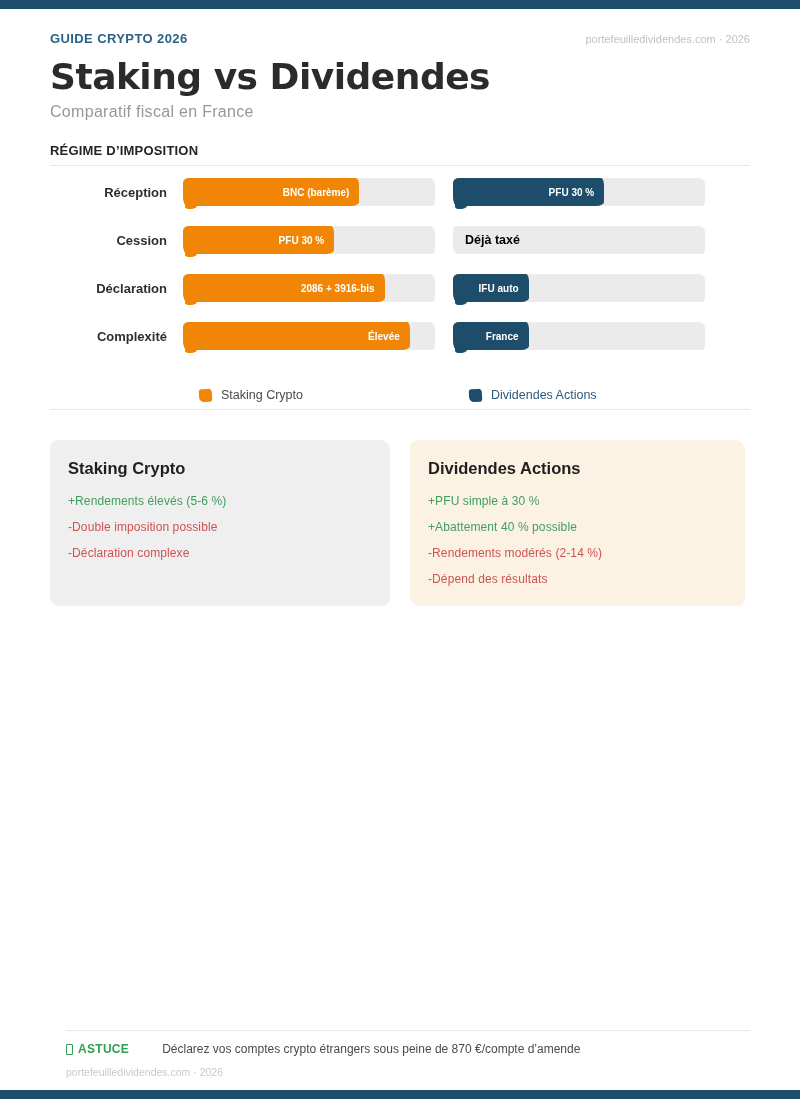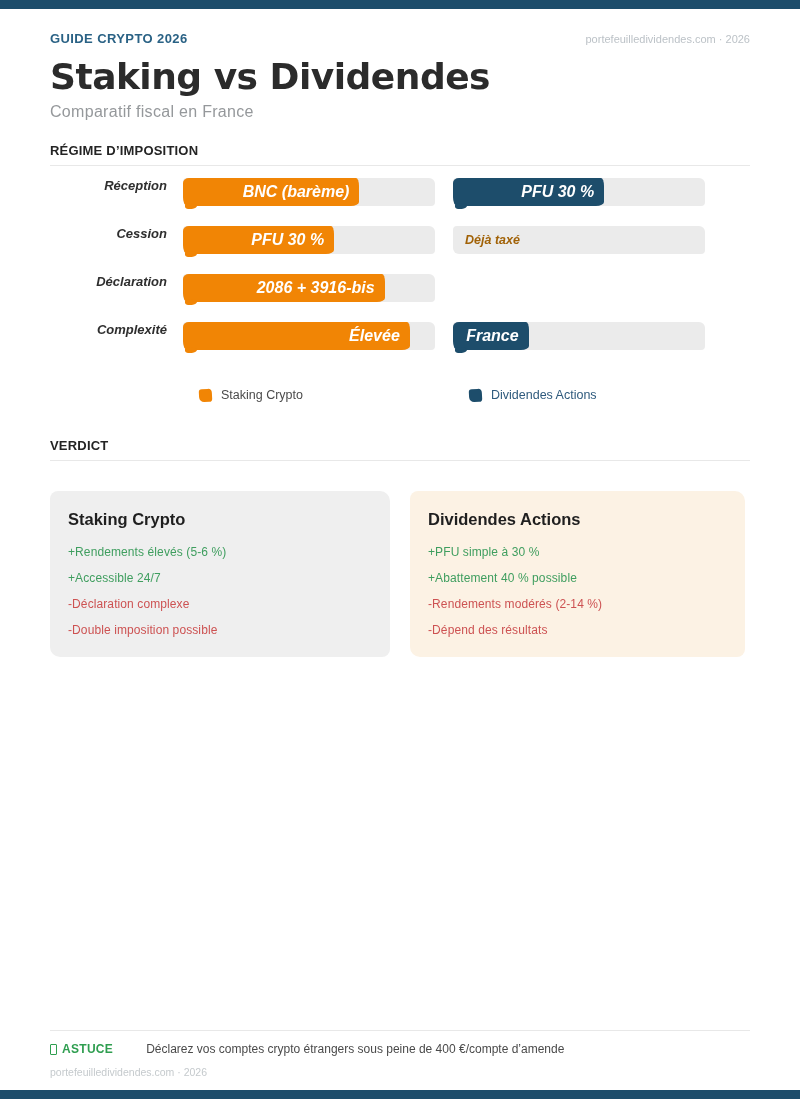--- a/index.html
+++ b/index.html
@@ -37,21 +37,21 @@
   .page-subtitle { font-size: 16px; color: #95989b; letter-spacing: 0.3px; }
 
   .section-heading {
     font-size: 13px; font-weight: bold; color: #242424; letter-spacing: 0.2px;
     margin-top: 22px;
   }
   .hairline { border: none; border-top: 1px solid #e8e8e8; margin: 7px 0 0 0; }
 
   
   .chart { margin-top: 4px; }
-  .crow { display: flex; align-items: flex-start; margin-top: 20px; height: 28px; font-style: italic; }
+  .crow { display: flex; align-items: center; margin-top: 20px; height: 28px; }
   .crow:first-child { margin-top: 12px; }
   .rlabel {
     width: 133px; text-align: right; padding-right: 16px;
     font-size: 13px; font-weight: bold; color: #2e2e2e; flex: none;
   }
   .track {
     width: 252px; height: 28px; background: #ebebeb; flex: none;
     border-radius: 4px 6px 4px 6px; position: relative;
   }
   .track + .track { margin-left: 18px; }
@@ -63,25 +63,25 @@
   }
   .bar-fill::after {
     content: ""; position: absolute; left: 2px; bottom: -3px;
     width: 12px; height: 6px; background: inherit;
     border-radius: 40% 60% 50% 50%;
     transform: rotate(-6deg);
   }
   .fill-orange { background: #f18505; }
   .fill-navy { background: #1d4d6b; }
   .bar-label {
-    color: #ffffff; font-size: 16px; font-weight: bold; white-space: nowrap;
+    color: #ffffff; font-size: 10px; font-weight: bold; white-space: nowrap;
   }
   .track-label {
     position: absolute; left: 12px; top: 0; line-height: 28px;
-    font-size: 12.5px; font-weight: bold; color: #a16207; white-space: nowrap;
+    font-size: 12.5px; font-weight: bold; color: #000000; white-space: nowrap;
   }
 
   
   .legend-row { display: flex; align-items: center; margin-top: 38px; }
   .legend-spacer { width: 149px; flex: none; }
   .legend-cell { width: 252px; flex: none; display: flex; align-items: center; }
   .legend-cell + .legend-cell { margin-left: 18px; }
   .swatch {
     width: 13px; height: 13px; flex: none; margin-right: 9px;
     border-radius: 3px 4px 3px 5px; transform: rotate(-3deg);
@@ -100,21 +100,21 @@
   }
   .card-staking { width: 340px; background: #efefef; margin-right: 20px; }
   .card-dividendes { width: 335px; background: #fcf2e4; }
   .card-title { font-size: 16.5px; font-weight: bold; color: #1f1f1f; margin: 2px 0 16px 0; }
   .card-item { font-size: 12px; margin: 0 0 12px 0; letter-spacing: 0.1px; }
   .pro { color: #3f9e5f; }
   .con { color: #cd5252; }
 
   
   .footer { position: absolute; left: 0; right: 0; bottom: 9px; }
-  .footer-inner { padding: 0 50px 12px 50px; border-radius: 27px; }
+  .footer-inner { padding: 0 50px 12px 66px; border-radius: 27px; }
   .tip-row { margin-top: 11px; display: flex; align-items: center; }
   .tip-icon {
     display: inline-block; width: 7px; height: 11px;
     border: 1.5px solid #2f9e50; border-radius: 1px; margin-right: 5px; flex: none;
   }
   .tip-label { color: #2f9e50; font-size: 12px; font-weight: bold; letter-spacing: 0.3px; }
   .tip-text { color: #4a4a4a; font-size: 12px; margin-left: 33px; }
   .footer-site { color: #c5cacd; font-size: 10.5px; margin-top: 10px; }
 </style>
 </head>
@@ -163,20 +163,25 @@
       </div>
     </div>
 
     <div class="crow">
       <div class="rlabel">Déclaration</div>
       <div class="track">
         <div class="bar-fill fill-orange" style="width: 80%;">
           <span class="bar-label">2086 + 3916-bis</span>
         </div>
       </div>
+      <div class="track">
+        <div class="bar-fill fill-navy" style="width: 30%;">
+          <span class="bar-label">IFU auto</span>
+        </div>
+      </div>
     </div>
 
     <div class="crow">
       <div class="rlabel">Complexité</div>
       <div class="track">
         <div class="bar-fill fill-orange" style="width: 90%; padding-left: 20px;">
           <span class="bar-label">Élevée</span>
         </div>
       </div>
       <div class="track">
@@ -193,47 +198,45 @@
         <span class="legend-label staking">Staking Crypto</span>
       </div>
       <div class="legend-cell">
         <span class="swatch swatch-navy"></span>
         <span class="legend-label dividendes">Dividendes Actions</span>
       </div>
     </div>
 
   </div>
 
-  <div class="section-heading verdict-heading">VERDICT</div>
   <hr class="hairline">
 
   <div class="cards">
     <div class="card card-staking">
       <div class="card-title">Staking Crypto</div>
       <p class="card-item pro">+Rendements élevés (5-6 %)</p>
-      <p class="card-item pro">+Accessible 24/7</p>
+      <p class="card-item con">-Double imposition possible</p>
       <p class="card-item con">-Déclaration complexe</p>
-      <p class="card-item con">-Double imposition possible</p>
     </div>
     <div class="card card-dividendes">
       <div class="card-title">Dividendes Actions</div>
       <p class="card-item pro">+PFU simple à 30 %</p>
       <p class="card-item pro">+Abattement 40 % possible</p>
       <p class="card-item con">-Rendements modérés (2-14 %)</p>
       <p class="card-item con">-Dépend des résultats</p>
     </div>
   </div>
 
 </div>
 
 <div class="footer">
   <div class="footer-inner">
     <hr class="hairline">
     <div class="tip-row">
       <span class="tip-icon"></span>
       <span class="tip-label">ASTUCE</span>
-      <span class="tip-text">Déclarez vos comptes crypto étrangers sous peine de 400 €/compte d’amende</span>
+      <span class="tip-text">Déclarez vos comptes crypto étrangers sous peine de 870 €/compte d’amende</span>
     </div>
     <div class="footer-site">portefeuilledividendes.com · 2026</div>
   </div>
 </div>
 
 <div class="bottombar"></div>
 
 </body></html>

